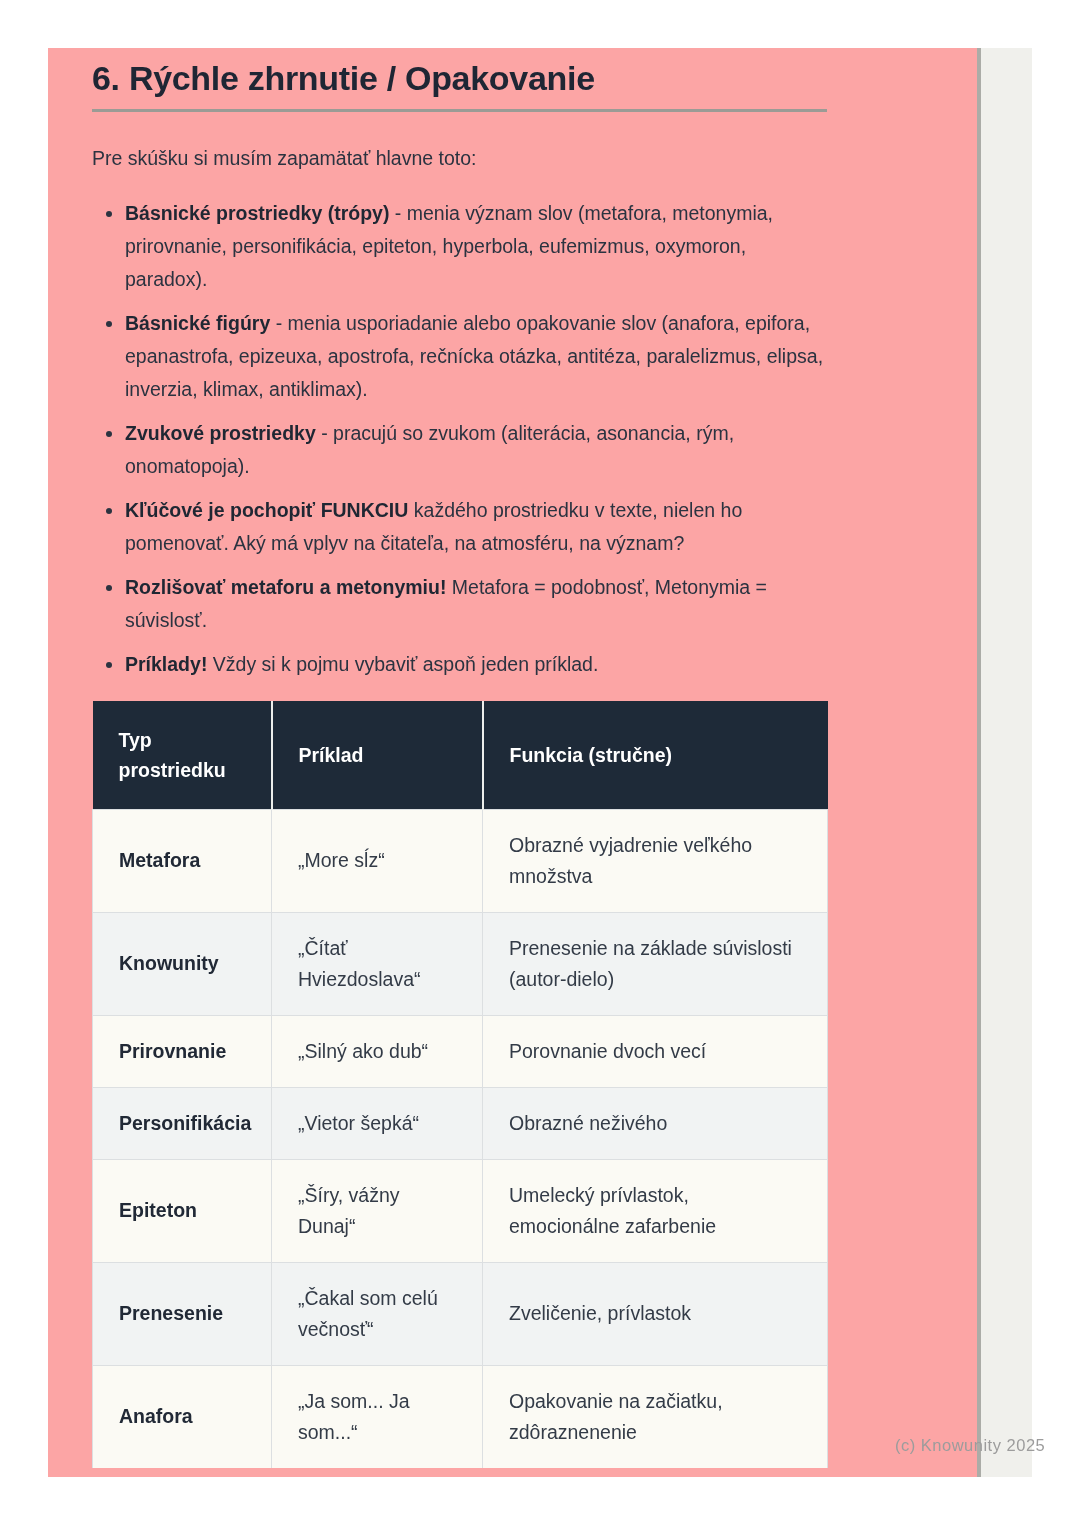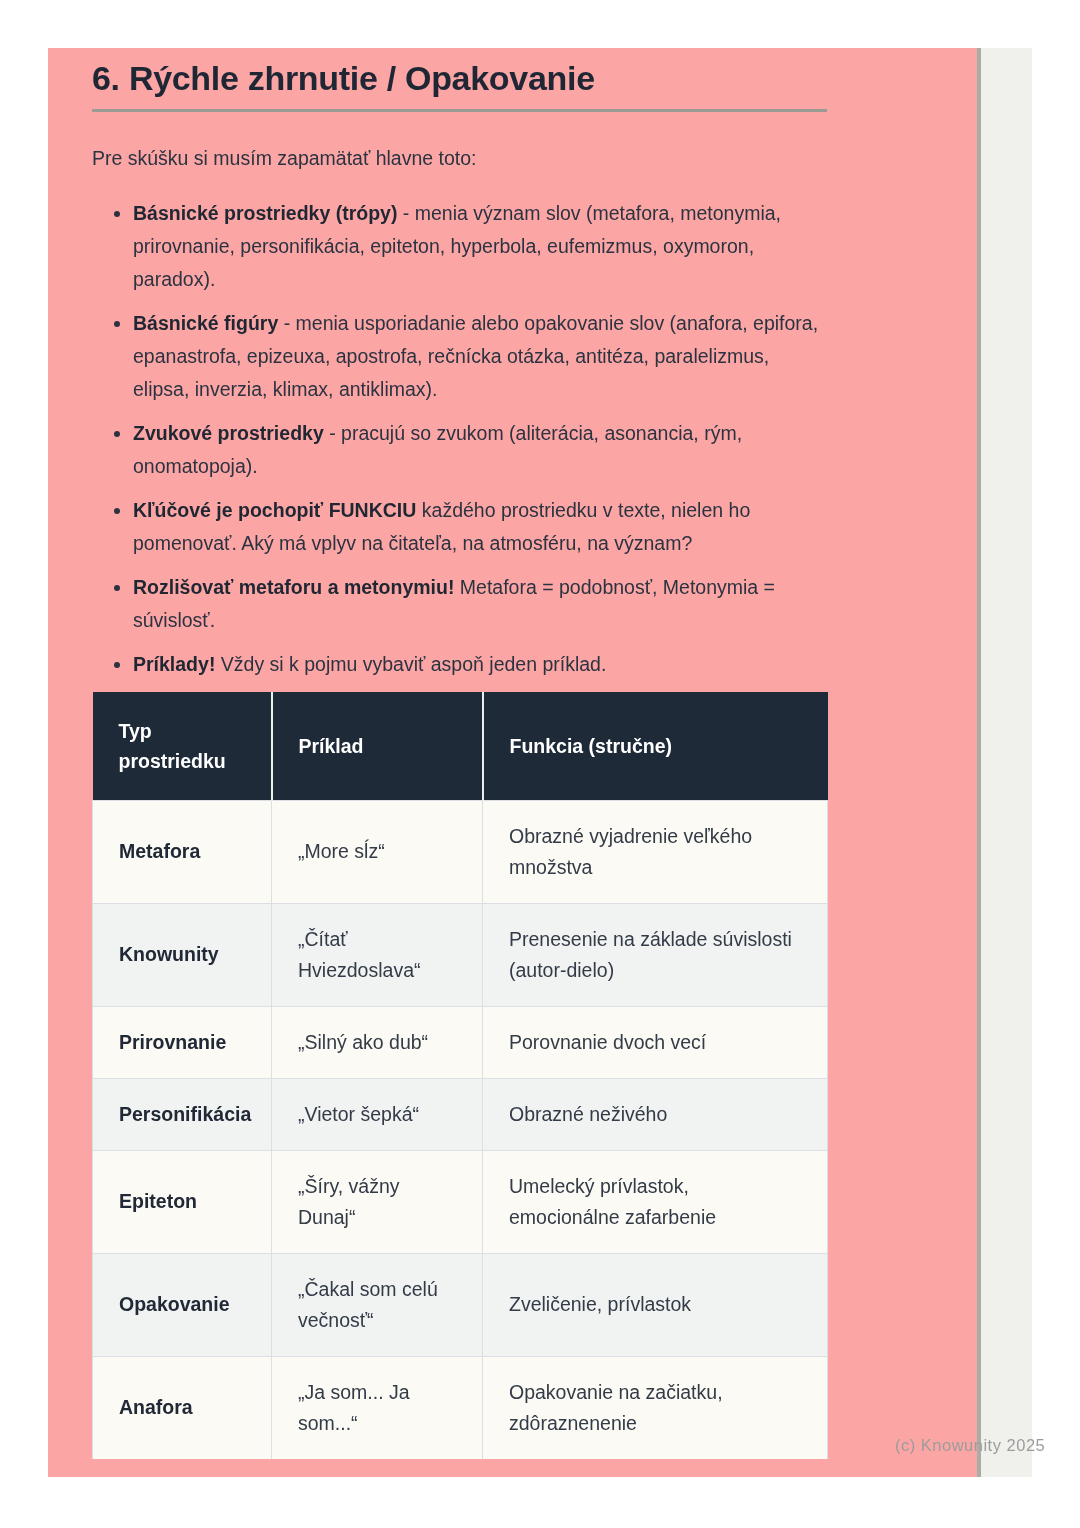--- a/index.html
+++ b/index.html
@@ -42,29 +42,28 @@
   ul.bullets {
     margin:22px 0 0 0;
     padding:0 0 0 33px;
     list-style:disc outside;
   }
   ul.bullets li {
     font-size:19.5px;
     line-height:33px;
     margin-bottom:11px;
     color:#2b3340;
-    margin-left:8px;
   }
   ul.bullets li:last-child { margin-bottom:0; }
   ul.bullets li b { font-weight:700; color:#1f2733; }
   table.summary {
     border-collapse:collapse;
     table-layout:fixed;
     width:735px;
-    margin-top:11px;
+    margin-top:20px;
   }
   table.summary col.w1 { width:179px; }
   table.summary col.w2 { width:211px; }
   table.summary col.w3 { width:345px; }
   table.summary th {
     background:#1e2a38;
     color:#ffffff;
     font-size:19.5px;
     font-weight:700;
     text-align:left;
@@ -162,21 +161,21 @@
         <td class="c1">Personifikácia</td>
         <td class="c2">„Vietor šepká“</td>
         <td class="c3">Obrazné neživého</td>
       </tr>
       <tr>
         <td class="c1">Epiteton</td>
         <td class="c2">„Šíry, vážny Dunaj“</td>
         <td class="c3">Umelecký prívlastok, emocionálne zafarbenie</td>
       </tr>
       <tr>
-        <td class="c1">Opakovanie</td>
+        <td class="c1">Prenesenie</td>
         <td class="c2">„Čakal som celú večnosť“</td>
         <td class="c3">Zveličenie, prívlastok</td>
       </tr>
       <tr>
         <td class="c1">Anafora</td>
         <td class="c2">„Ja som... Ja som...“</td>
         <td class="c3">Opakovanie na začiatku, zdôraznenenie</td>
       </tr>
     </tbody>
   </table>

